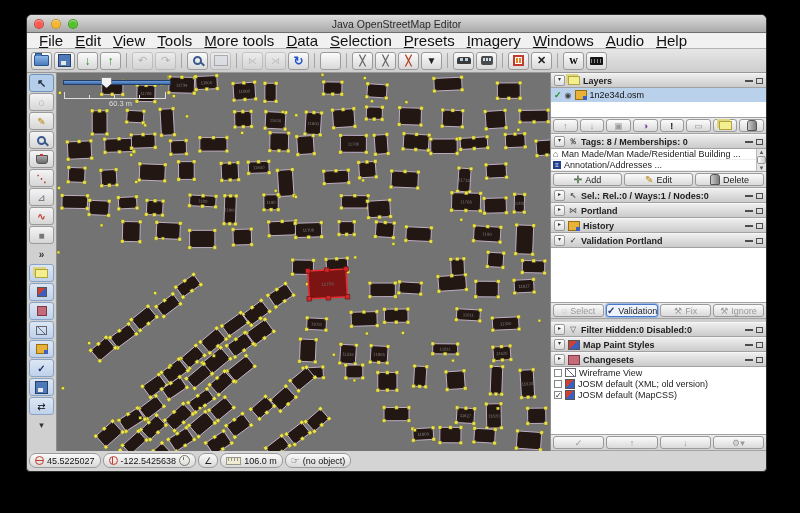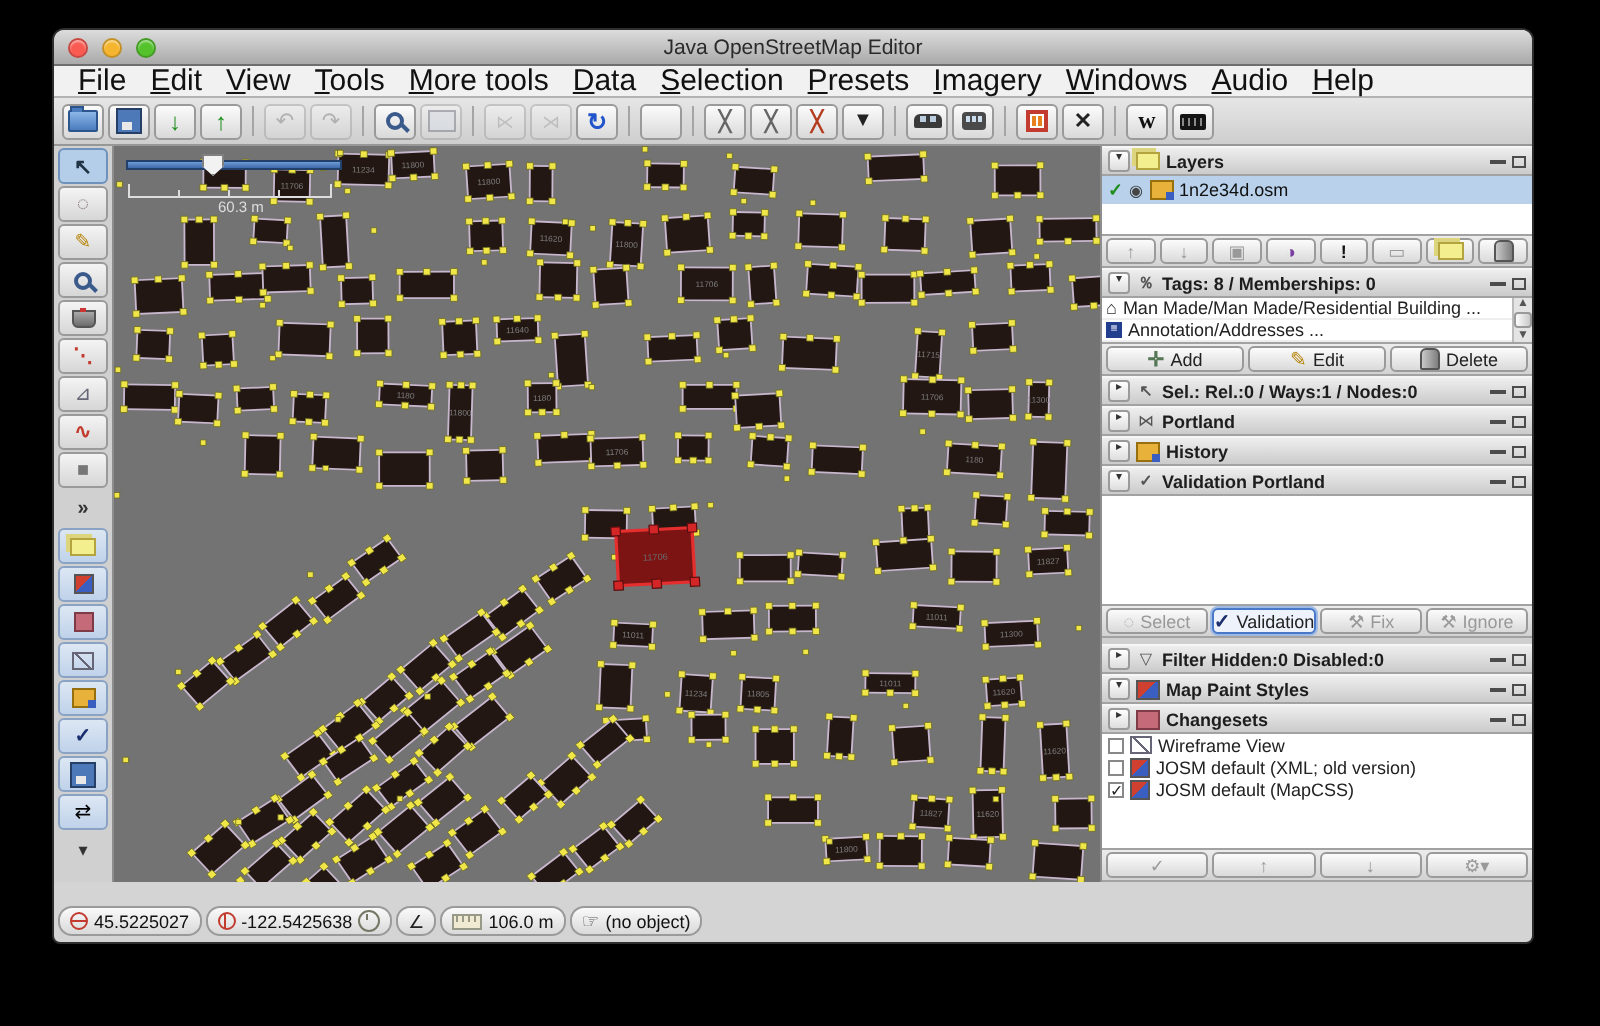--- a/index.html
+++ b/index.html
@@ -61,21 +61,21 @@
   .tagwrap{position:relative}
   .vscroll{position:absolute;right:0;top:0;bottom:0;width:9px;background:#e4e4e4;border-left:1px solid #bbb;display:flex;flex-direction:column;align-items:center;justify-content:space-between;font-size:6px;color:#555}
   .vthumb{width:7px;flex:1;margin:1px 0;background:linear-gradient(90deg,#fdfdfd,#c9c9c9);border:1px solid #999;border-radius:2px}
   
   .valbody{height:54px;background:#fff;border-bottom:1px solid #a2a2a2}
   
   .mplist{flex:1;background:#fff;border-bottom:1px solid #a2a2a2;overflow:hidden}
   .mprow{height:11px;display:flex;align-items:center;gap:3px;padding:0 3px;color:#222;white-space:nowrap}
   .cb{width:8px;height:8px;border:1px solid #888;background:#fff;font-size:8px;line-height:8px;text-align:center;color:#222;box-sizing:border-box}
   
-  .statusbar{height:17px;flex:0 0 17px;margin:11px 2px 2px 2px;display:flex;align-items:center;gap:2px;font-size:9px;color:#111}
+  .statusbar{height:17px;flex:0 0 17px;margin:1px 2px 2px 2px;display:flex;align-items:center;gap:2px;font-size:9px;color:#111}
   .seg{height:15px;border:1px solid #9a9a9a;border-radius:7px;background:linear-gradient(#fafafa,#d9d9d9);display:flex;align-items:center;gap:3px;padding:0 5px;white-space:nowrap;box-sizing:border-box}
   .seg.grow{flex:1;overflow:hidden;border-radius:3px}
   
   .gi{display:inline-flex;align-items:center;justify-content:center}
   .gi-folder{width:13px;height:9px;background:linear-gradient(#8cb6e8,#4a7cbd);border:1px solid #2c558e;border-radius:1px;position:relative}
   .gi-folder::before{content:"";position:absolute;top:-3px;left:0;width:5px;height:2px;background:#4a7cbd;border:1px solid #2c558e;border-bottom:none}
   .gi-disk{width:11px;height:11px;background:#4d79b8;border:1px solid #263f66;position:relative}
   .gi-disk::after{content:"";position:absolute;left:2px;bottom:1px;width:5px;height:4px;background:#e8e8e8}
   .gi-down{color:#1f8f1f;font-weight:bold;font-size:12px}
   .gi-up{color:#1f8f1f;font-weight:bold;font-size:12px}

